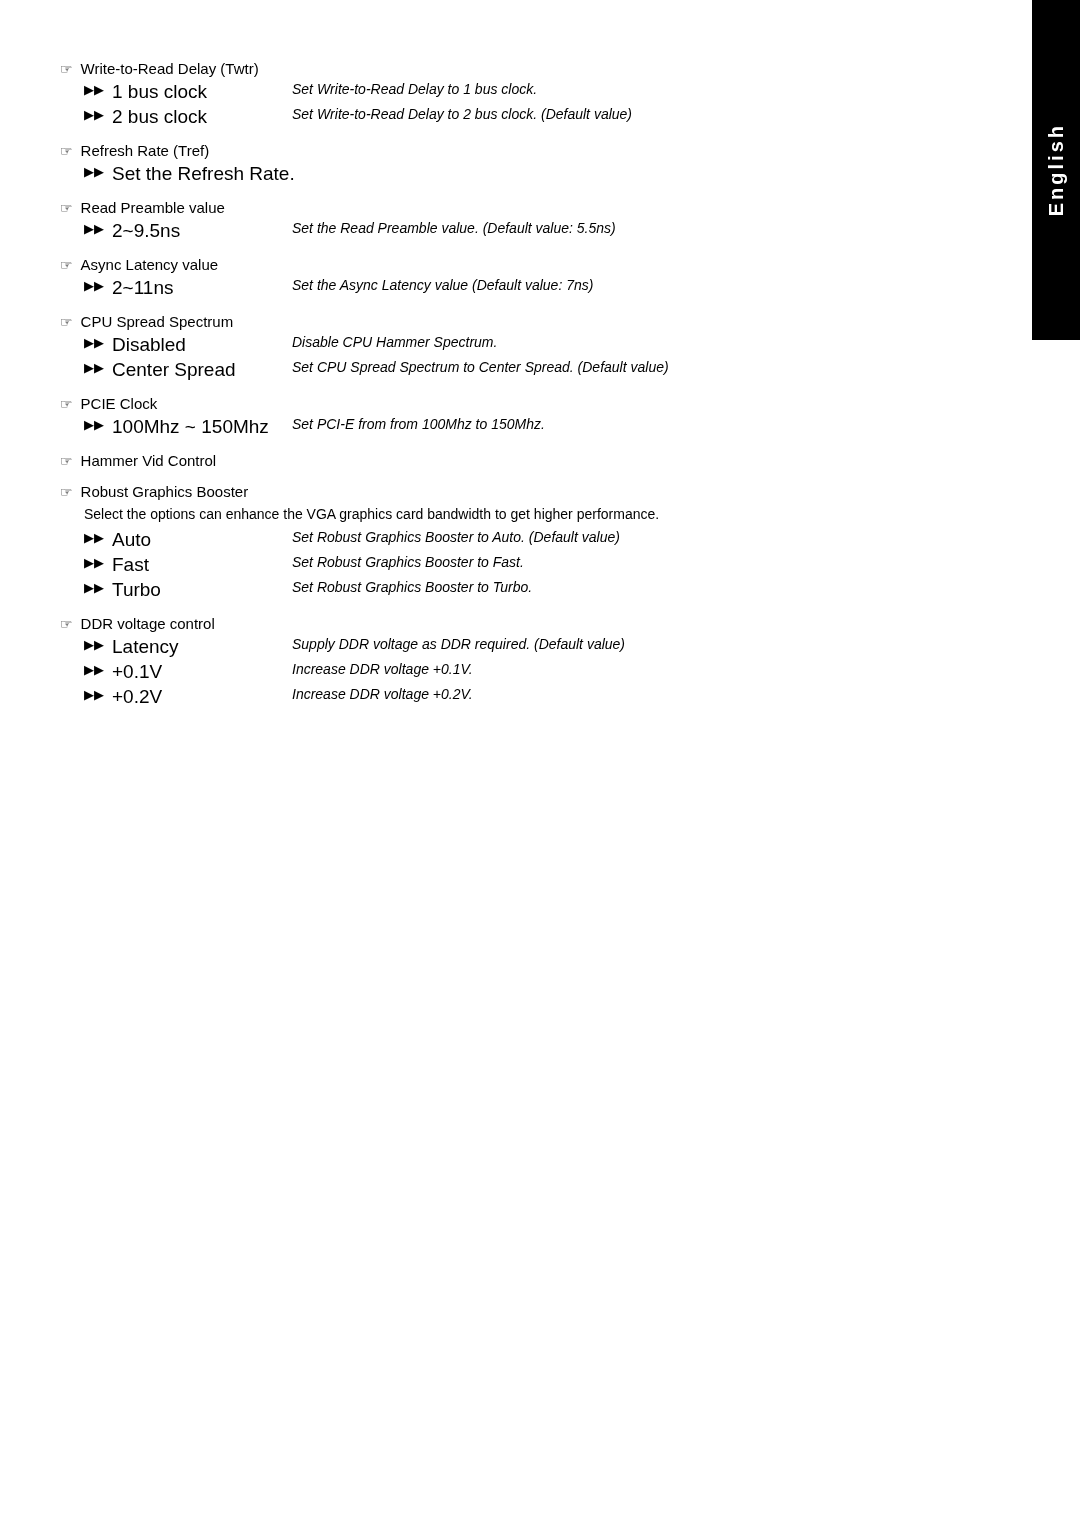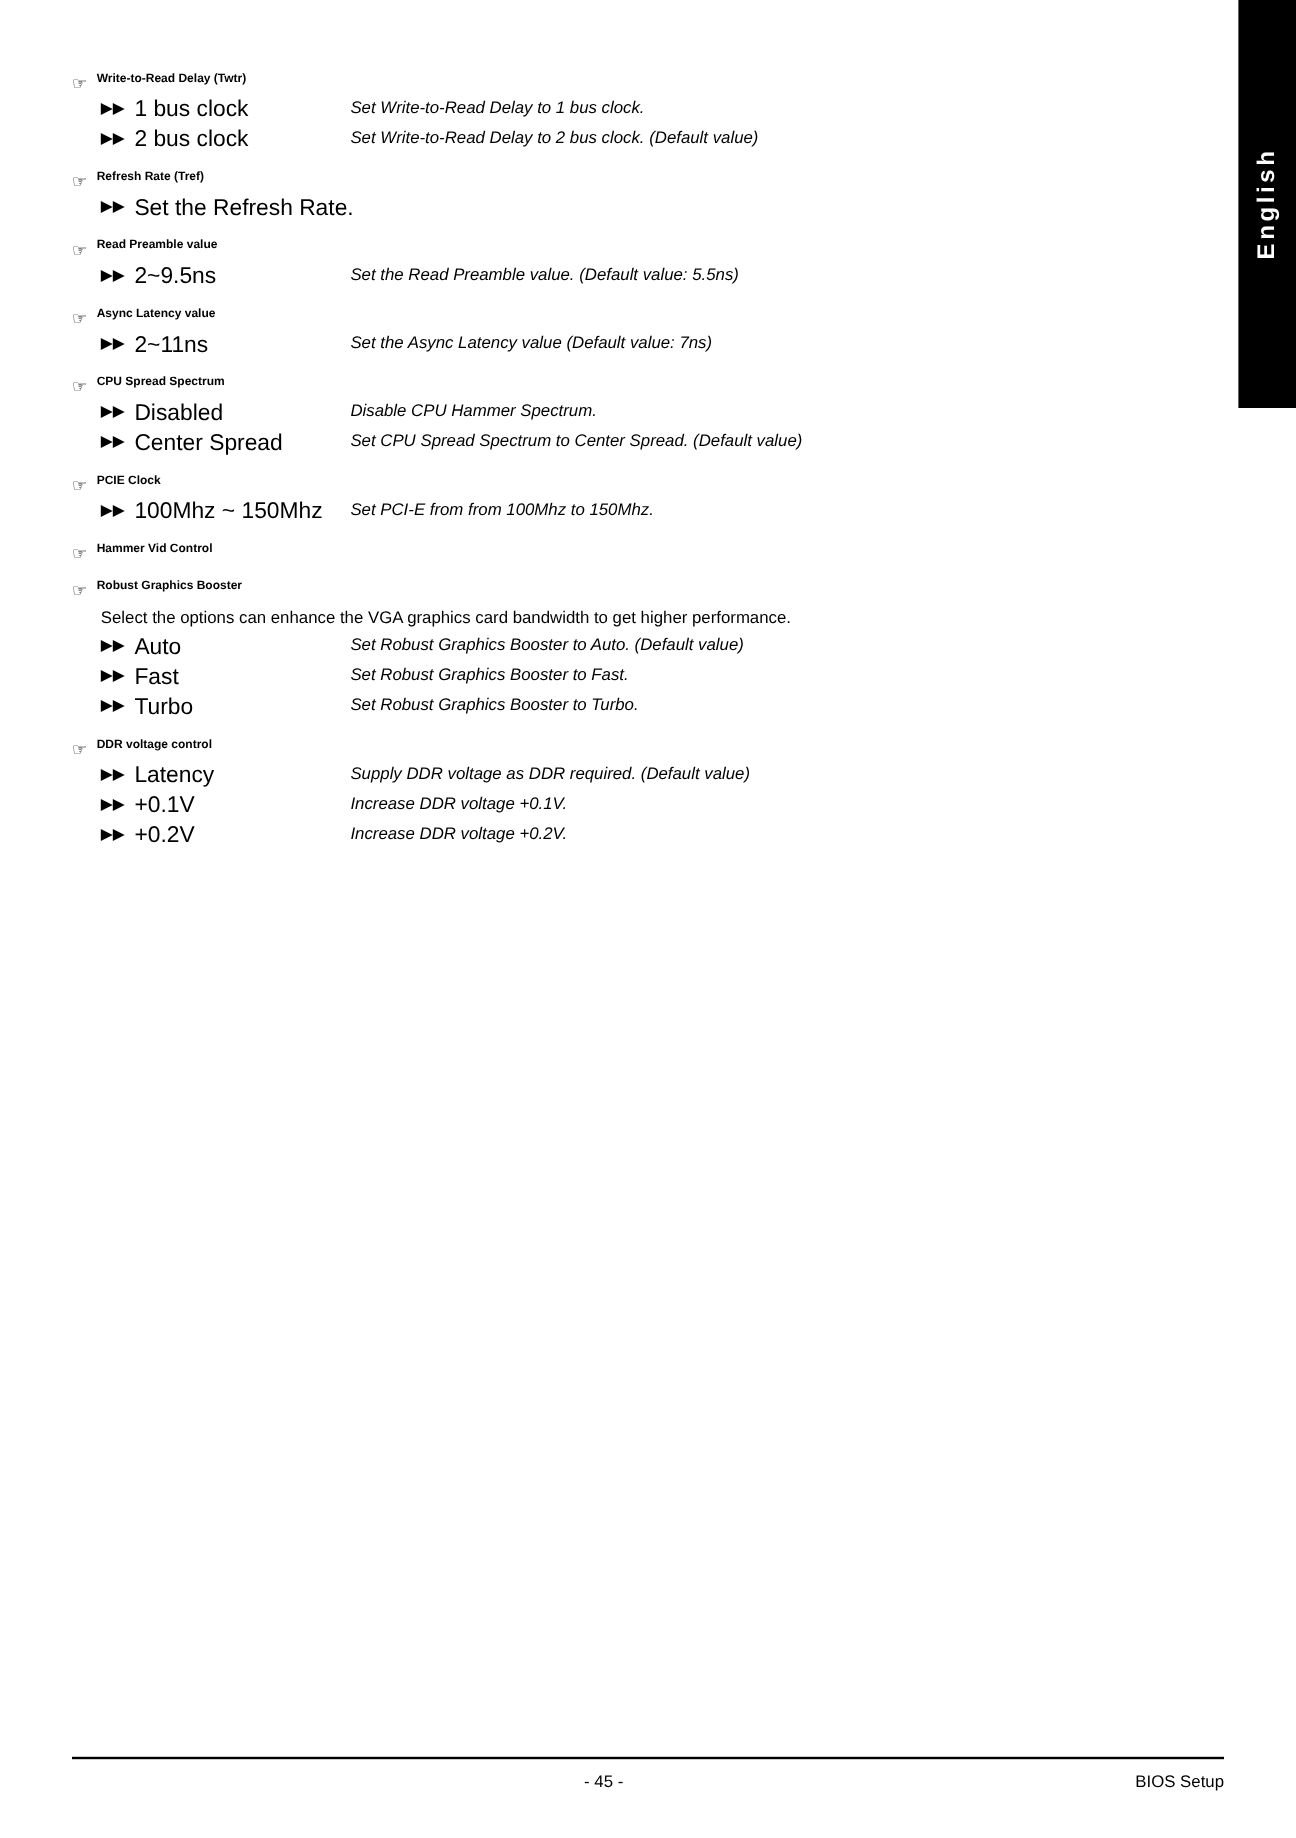--- a/index.html
+++ b/index.html
@@ -59,22 +59,22 @@
     }
 
     .arrow-icon {
       font-size: 14px;
       margin-right: 8px;
       margin-top: 1px;
       flex-shrink: 0;
     }
 
     .section-title {
-      font-weight: bold;
-      font-size: 10px;
+      font-weight: normal;
+      font-size: 15px;
     }
 
     .section-body {
       padding-left: 24px;
     }
 
     .item-row {
       display: flex;
       align-items: flex-start;
       margin-bottom: 3px;
@@ -273,19 +273,14 @@
           </div>
           <div class="item-row">
             <span class="bullet">▶▶</span>
             <span class="item-label">+0.2V</span>
             <span class="item-desc">Increase DDR voltage +0.2V.</span>
           </div>
         </div>
       </div>
     </div>
 
-  <div class="footer">
-    <span class="footer-left"></span>
-    <span class="footer-center">- 45 -</span>
-    <span class="footer-right">BIOS Setup</span>
-  </div>
 
 </div>
 
 </body></html>

